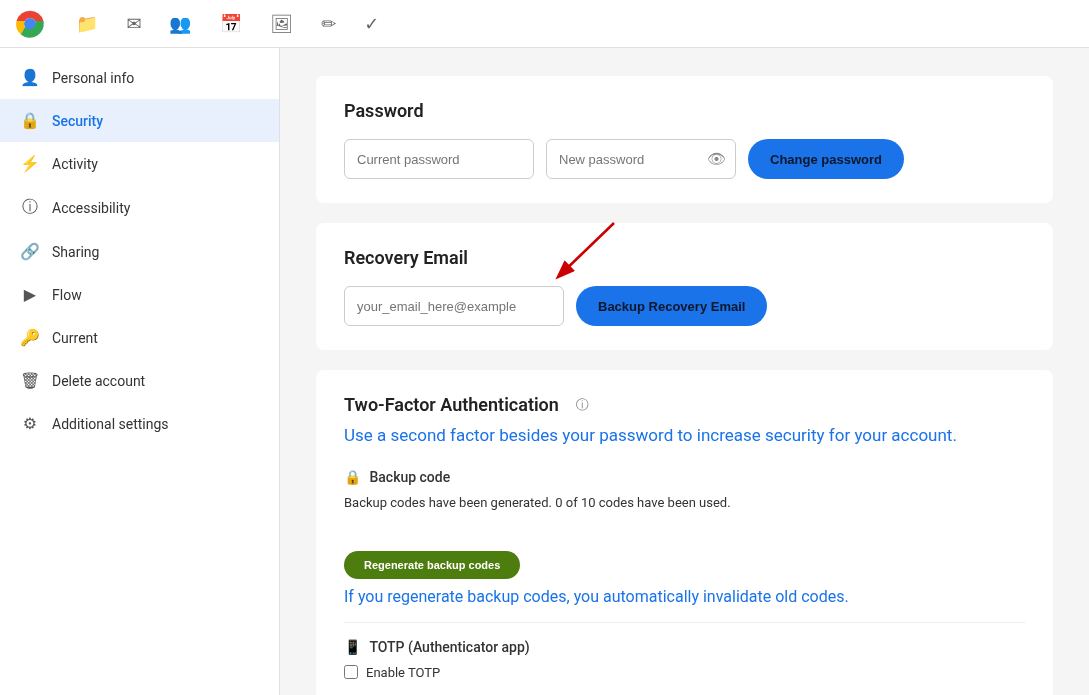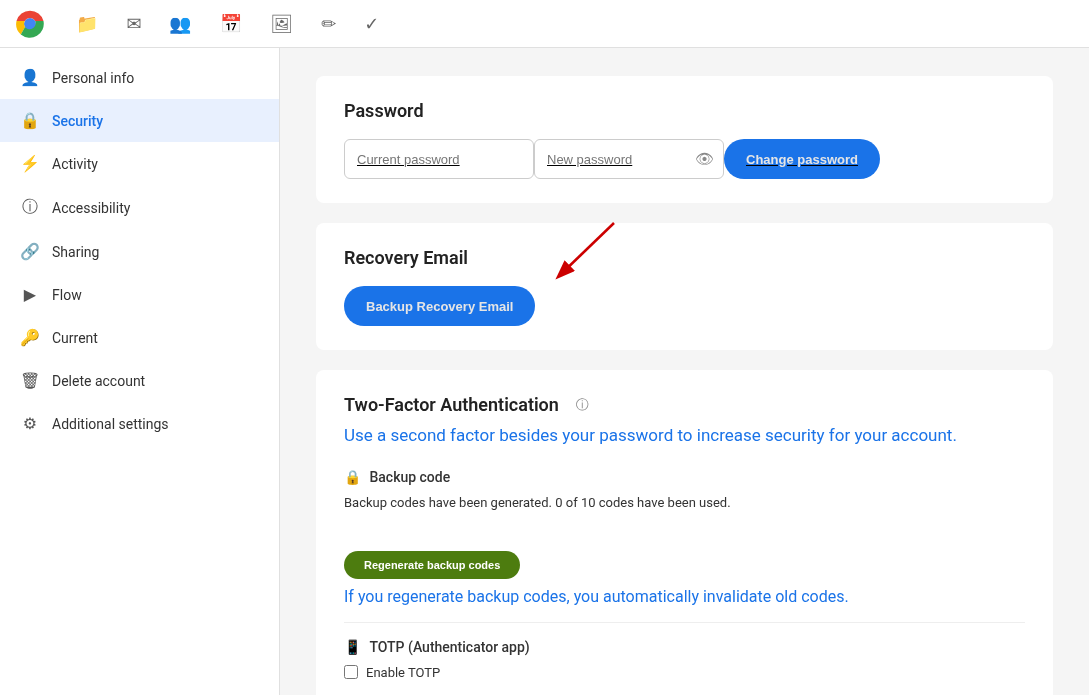--- a/index.html
+++ b/index.html
@@ -82,21 +82,21 @@
       font-size: 18px;
       font-weight: 600;
       color: #222;
       margin-bottom: 18px;
     }
 
     
     .password-row {
       display: flex;
       align-items: center;
-      text-decoration: underline;
+      gap: 12px;
     }
     .input-field {
       height: 40px;
       border: 1px solid #ccc;
       border-radius: 6px;
       padding: 0 12px;
       font-size: 13px;
       color: #555;
       background: #fff;
       outline: none;
@@ -111,21 +111,21 @@
     .eye-icon {
       position: absolute;
       right: 10px;
       color: #888;
       font-size: 15px;
       cursor: pointer;
     }
 
     .btn-primary {
       background: #1a73e8;
-      color: #e5e5e5;
+      color: #0f172a;
       border: none;
       border-radius: 20px;
       padding: 0 22px;
       height: 40px;
       font-size: 13px;
       font-weight: 600;
       cursor: pointer;
       white-space: nowrap;
     }
 
@@ -292,20 +292,21 @@
           <input class="input-field" type="password" placeholder="New password" style="">
           <span class="eye-icon">👁</span>
         </div>
         <button class="btn-primary">Change password</button>
       </div>
     </div>
 
     <div class="section" style="position:relative; overflow:visible;">
       <div class="section-title">Recovery Email</div>
       <div class="recovery-row" style="position:relative;">
+        <input class="input-field recovery-input" type="text" placeholder="your_email_here@example" style="">
         <button class="btn-primary">Backup Recovery Email</button>
 
         <svg class="arrow-svg-wrapper" width="120" height="70" viewBox="0 0 120 70" style="position:absolute; top:-68px; left:170px; pointer-events:none;">
           <defs>
             <marker id="arrowhead" markerWidth="8" markerHeight="6" refX="6" refY="3" orient="auto">
               <polygon points="0 0, 8 3, 0 6" fill="#cc0000"></polygon>
             </marker>
           </defs>
           <line x1="100" y1="5" x2="45" y2="58" stroke="#cc0000" stroke-width="2.5" marker-end="url(#arrowhead)"></line>
         </svg>

